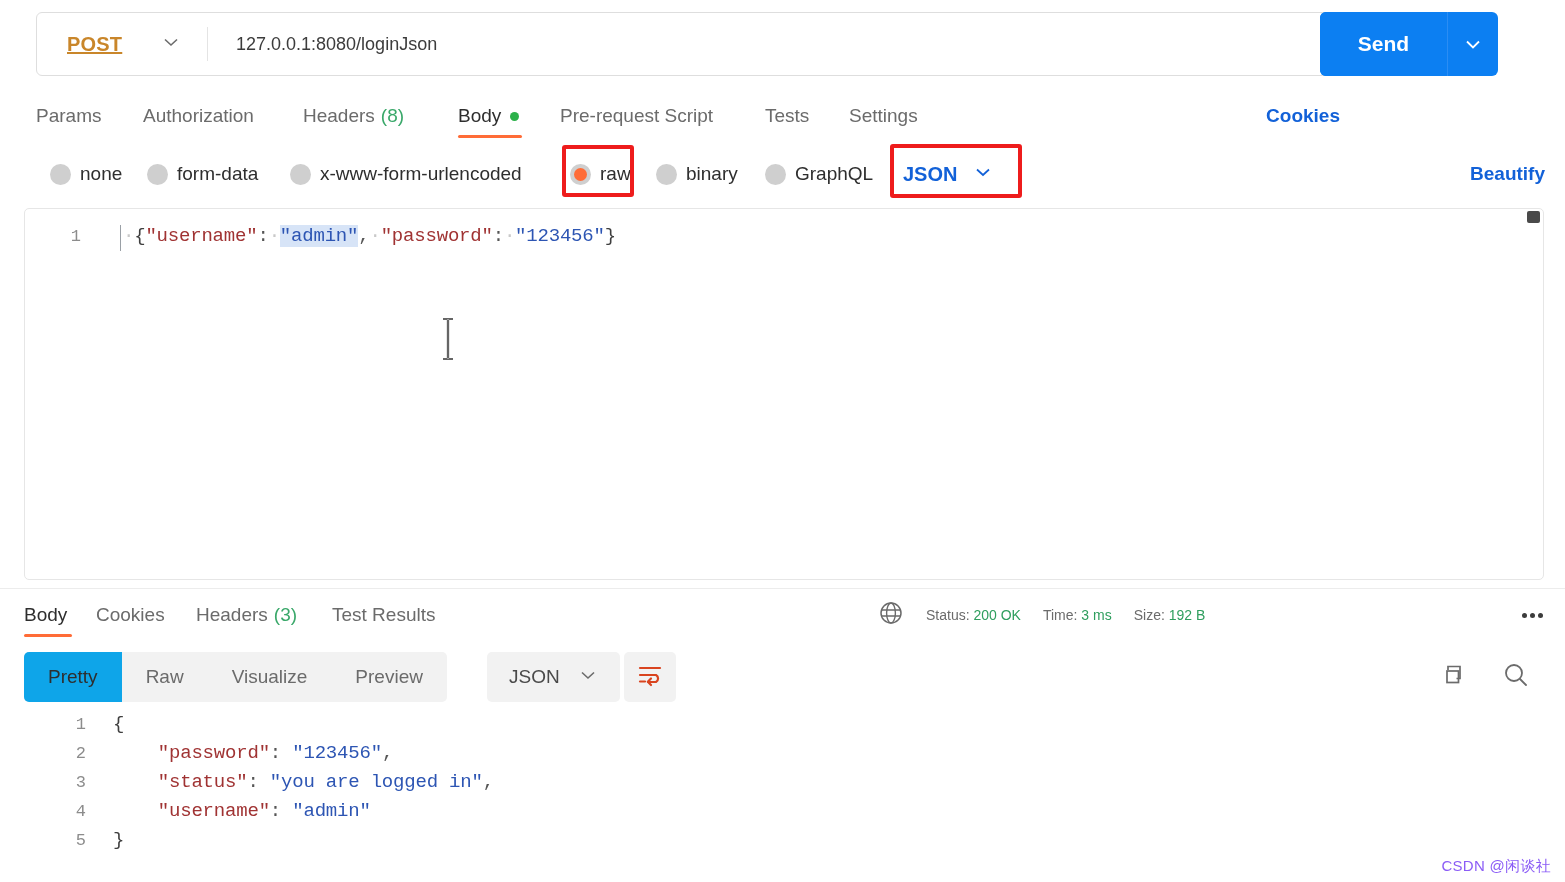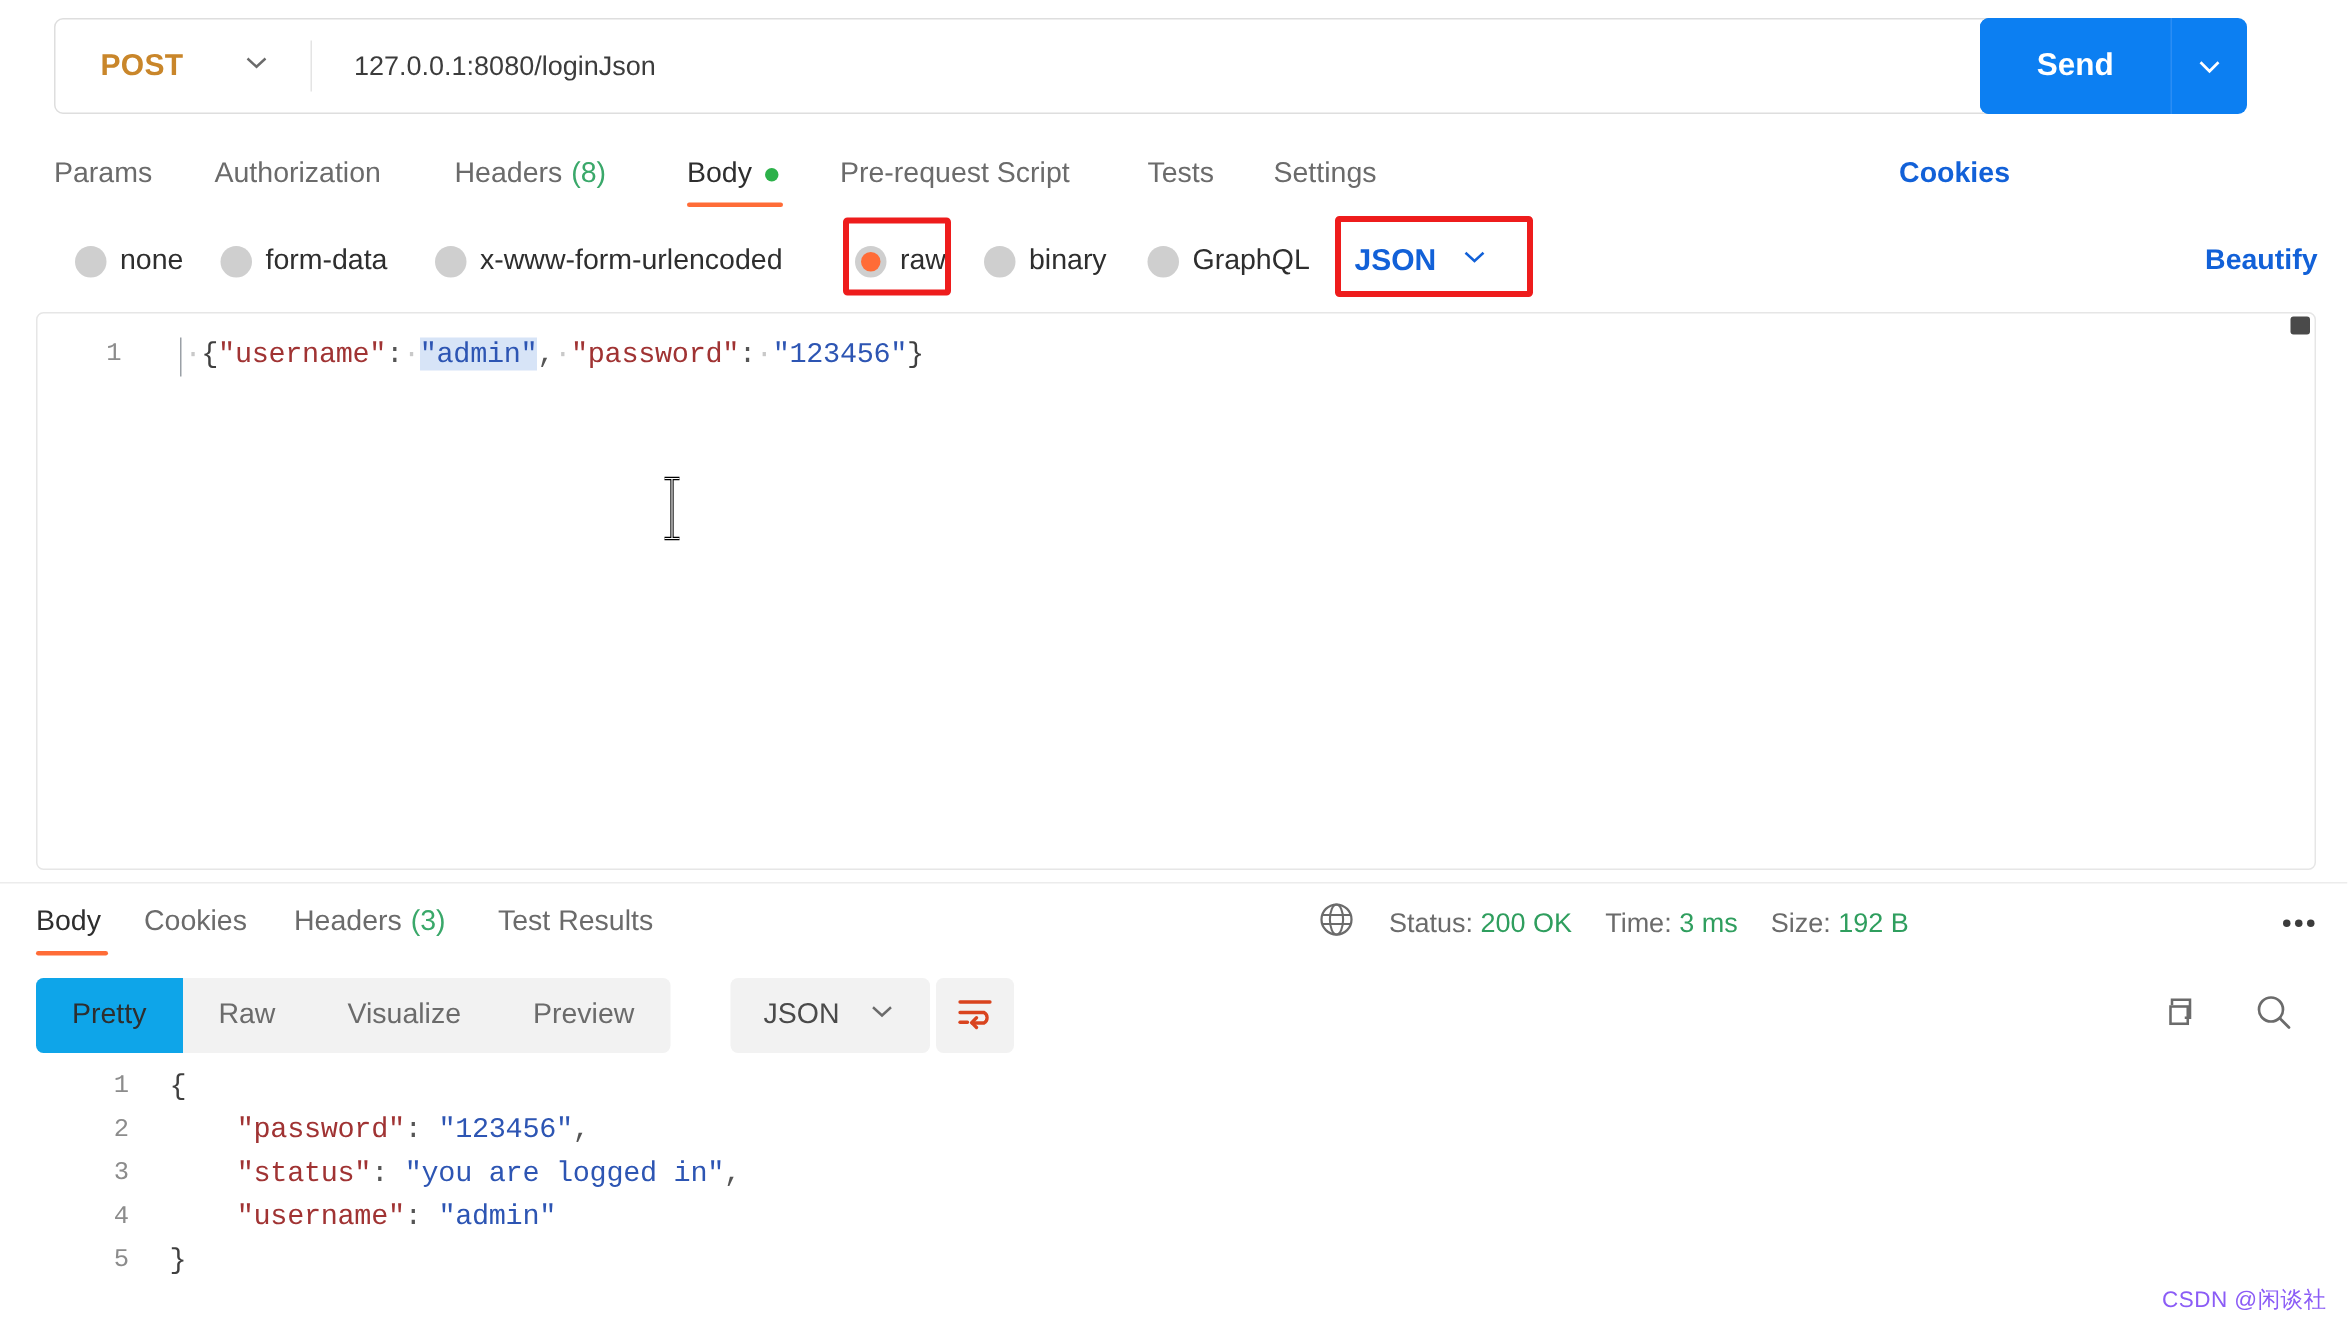--- a/index.html
+++ b/index.html
@@ -18,21 +18,21 @@
   .url-box {
     position: absolute; left: 36px; top: 12px; width: 1345px; height: 64px;
     border: 1px solid #dedede; border-radius: 6px; background: #fff;
     display: flex; align-items: center;
   }
   .method-sel {
     width: 170px; height: 100%; display: flex; align-items: center;
     padding-left: 30px; cursor: pointer; position: relative;
   }
   .method-label {
-    color: #c9862a; font-weight: bold; font-size: 20px; letter-spacing: .2px;
+    color: #c9862a; font-weight: bold; font-size: 20px; letter-spacing: .2px; text-decoration: underline;
   }
   .method-chev {
     position: absolute; right: 26px; top: 50%; transform: translateY(-50%);
   }
   .vdiv { width: 1px; height: 34px; background: #e4e4e4; }
   .url-input {
     flex: 1; height: 100%; border: 0; outline: none; background: transparent;
     font-family: "Liberation Sans", sans-serif; font-size: 18px; color: #3c3c3c;
     padding-left: 28px;
   }
@@ -150,21 +150,21 @@
   }
   .rtab.active { color: #2e2e2e; }
   .rtab .uline {
     position: absolute; left: 0; right: 0; bottom: 4px; height: 3px; background: #ff6c37;
     border-radius: 2px;
   }
   .status-group {
     position: absolute; left: 878px; top: 0; height: 52px;
     display: flex; align-items: center; gap: 22px;
   }
-  .stat-text { font-size: 18px; color: #6b6b6b; }
+  .stat-text { font-size: 14px; color: #6b6b6b; }
   .stat-val { color: #2f9e5e; }
   .save-example {
     position: absolute; left: 1312px; top: 0; height: 52px; display: flex;
     align-items: center; gap: 13px; color: #b4b4b4; font-size: 19px; cursor: pointer;
   }
   .more-dots {
     position: absolute; left: 1522px; top: 0; height: 52px; display: flex;
     align-items: center; cursor: pointer;
   }
   .dot3 { width: 5px; height: 5px; border-radius: 50%; background: #3c3c3c; margin-right: 3px; }

